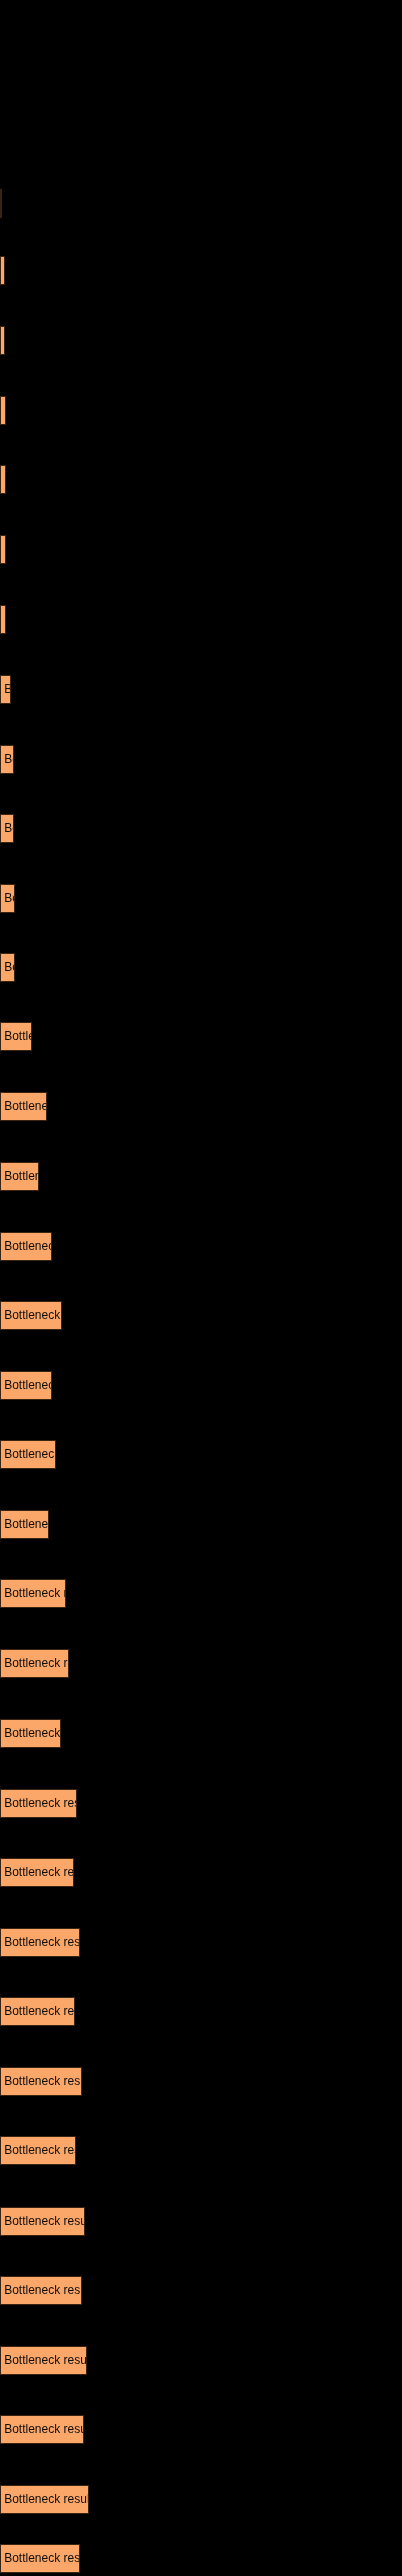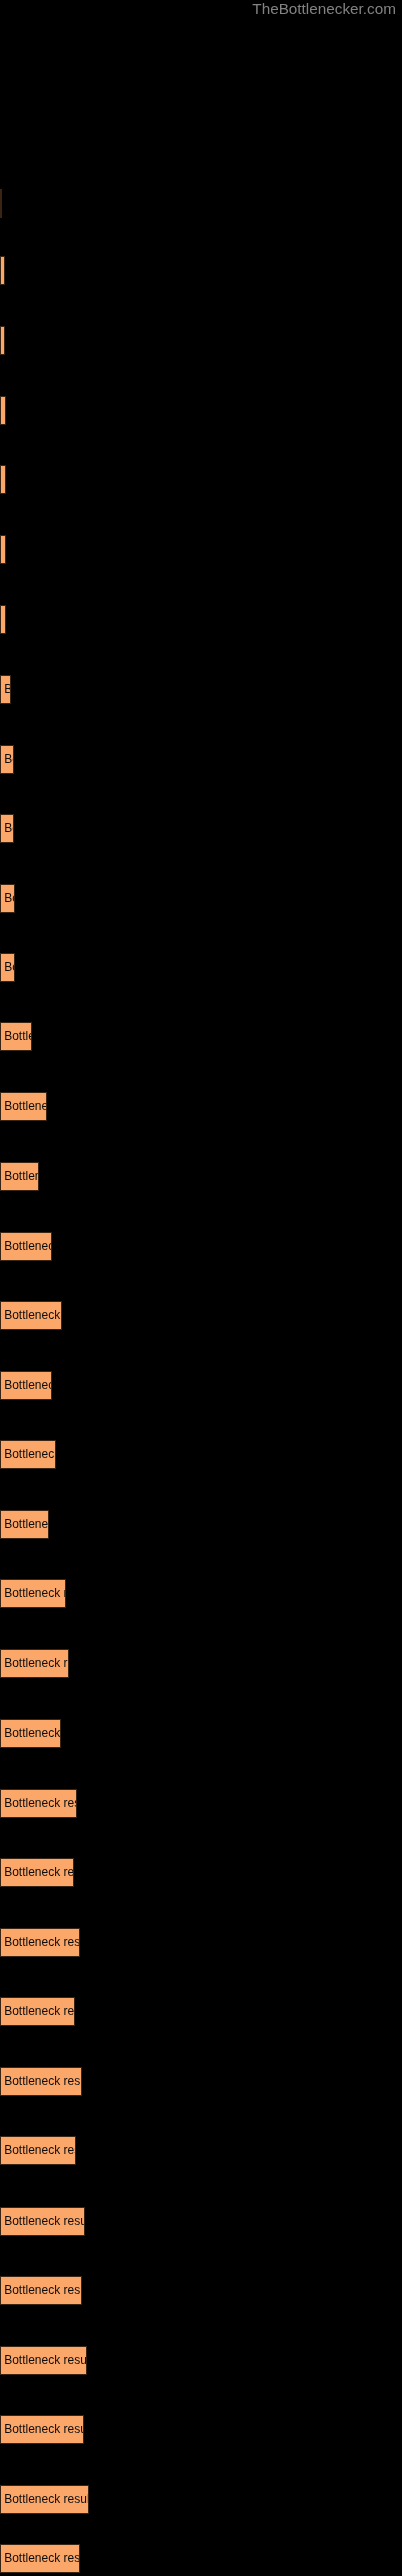--- a/index.html
+++ b/index.html
@@ -68,21 +68,20 @@
     line-height: 13.7px;
     white-space: nowrap;
     pointer-events: none;
   }
 </style>
 </head>
 <body>
 
 <div id="page-root">
 
-  <div class="site-header">TheBottlenecker.com</div>
 
   <div class="chart-area" id="chart-area">
       <div class="bar-row" style="top: 189px; height: 29px;">
         <div class="bar" style="width: 2.4px; height: 29px; background: rgb(252, 167, 106); border-color: rgb(58, 36, 20);"></div>
       </div>
       <div class="bar-row" style="top: 256px; height: 29px;">
         <div class="bar" style="width: 4.8px; height: 29px; background: rgb(252, 167, 106); border-color: rgb(58, 36, 20);">
           <span class="bar-label" style="color: rgb(13, 13, 13);">Bottleneck result</span>
         </div>
       </div>

